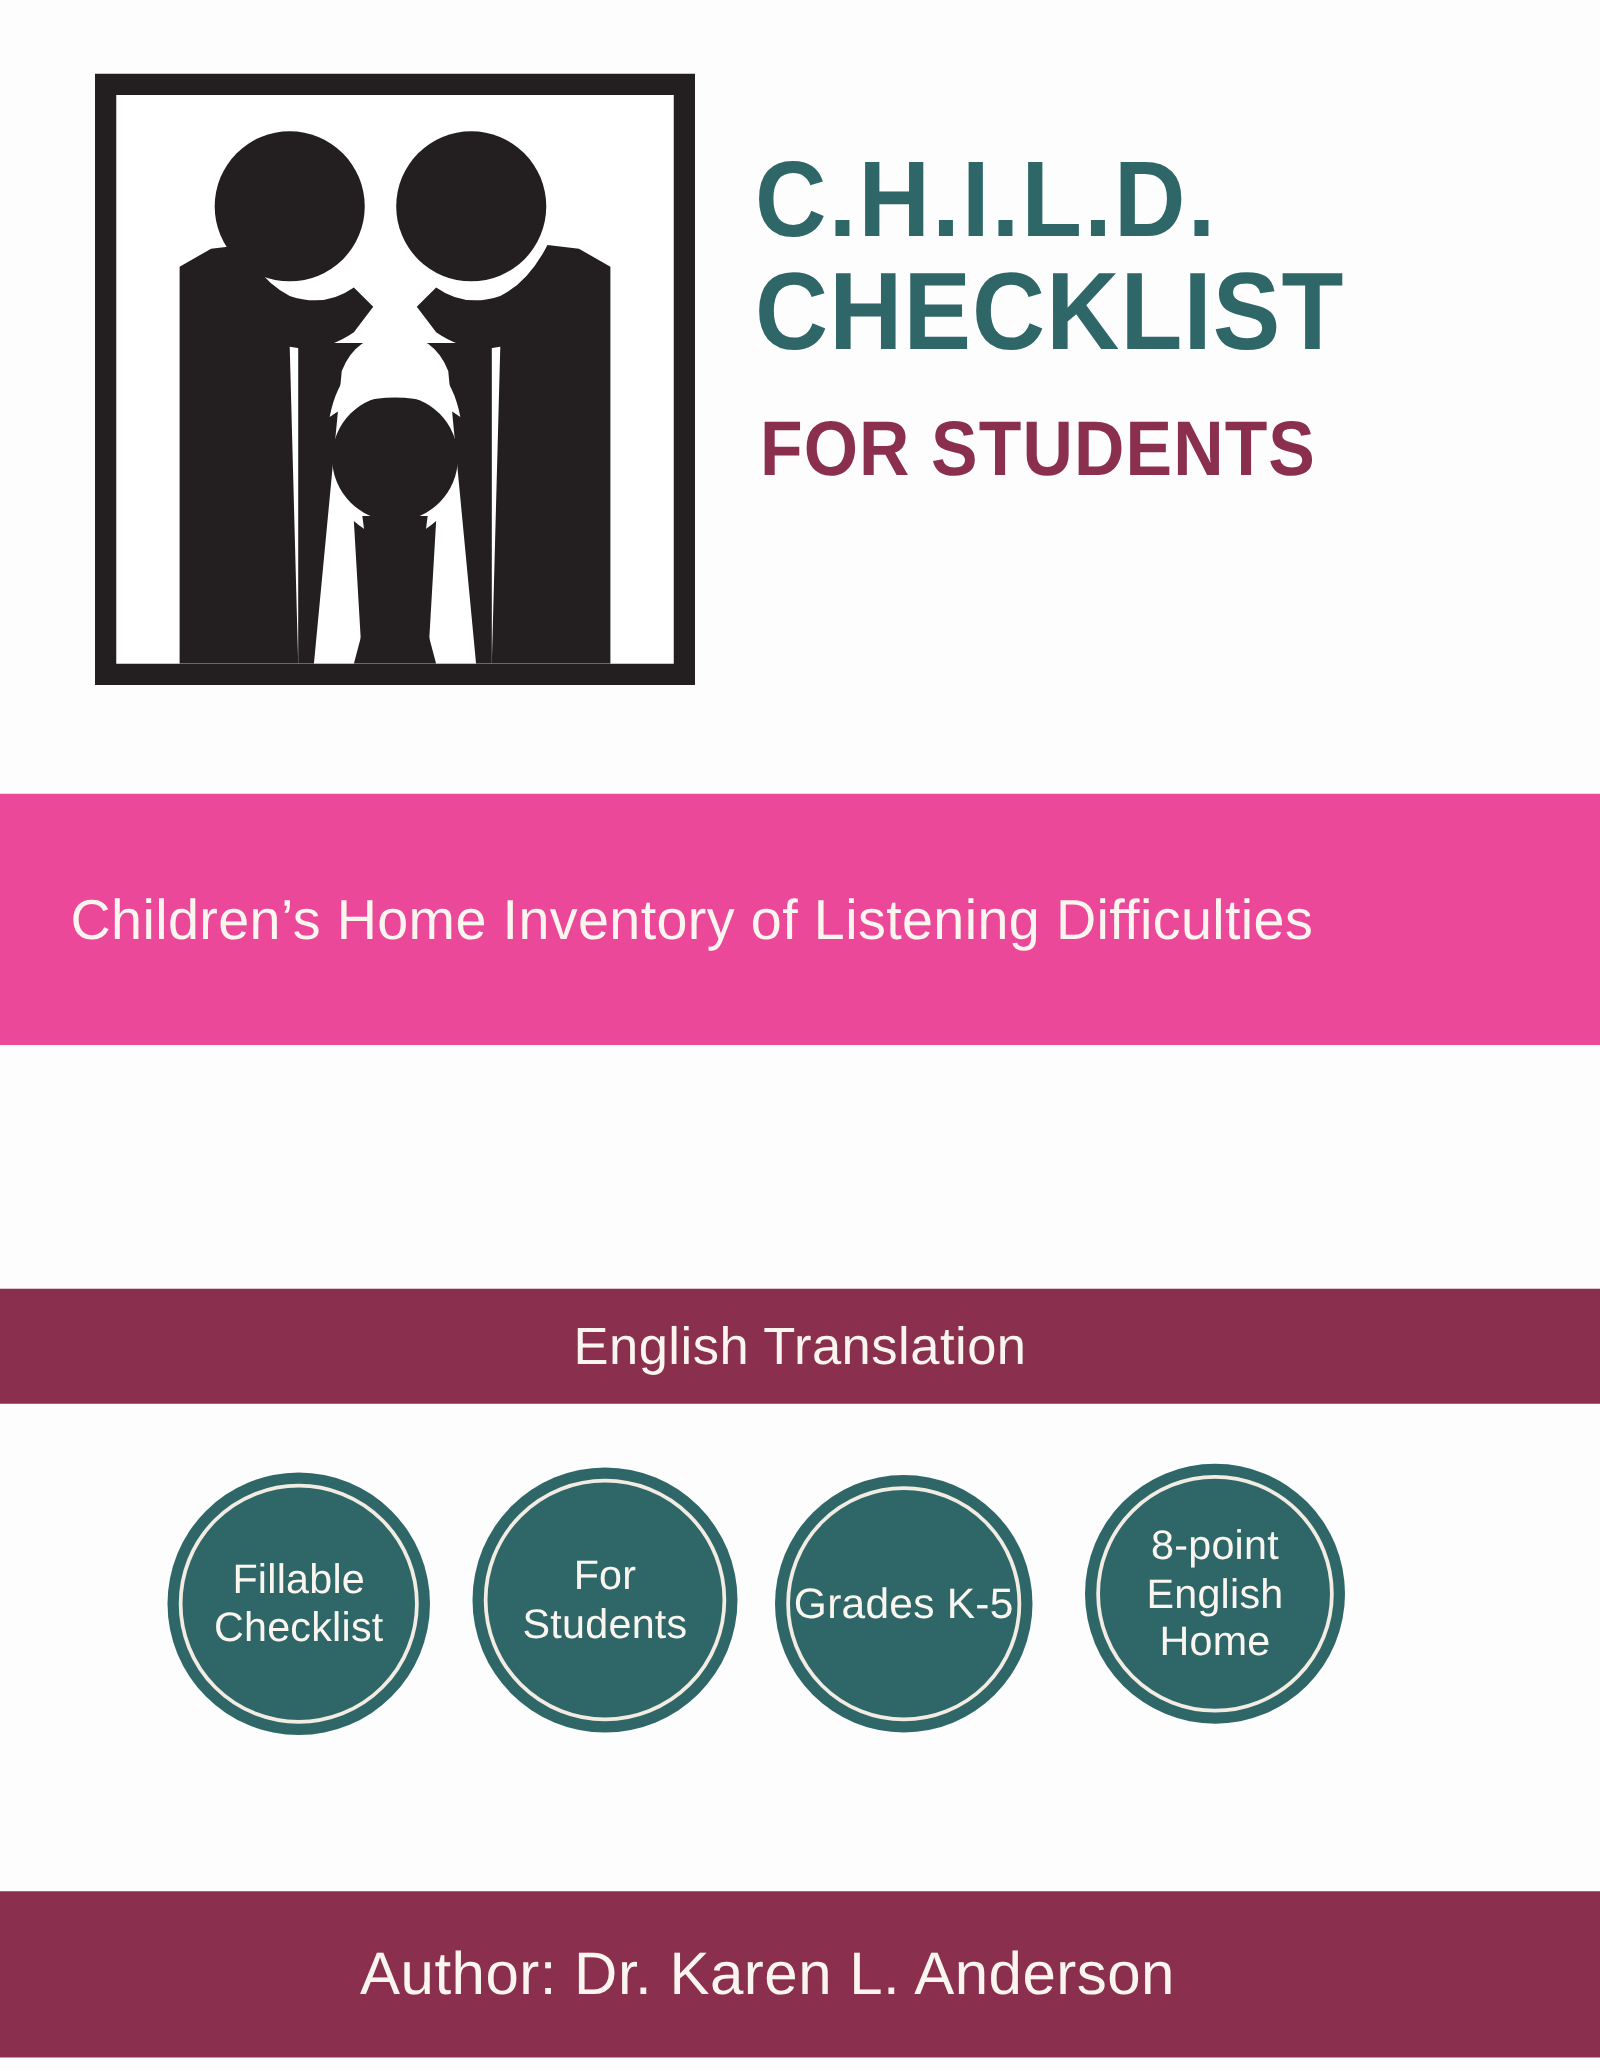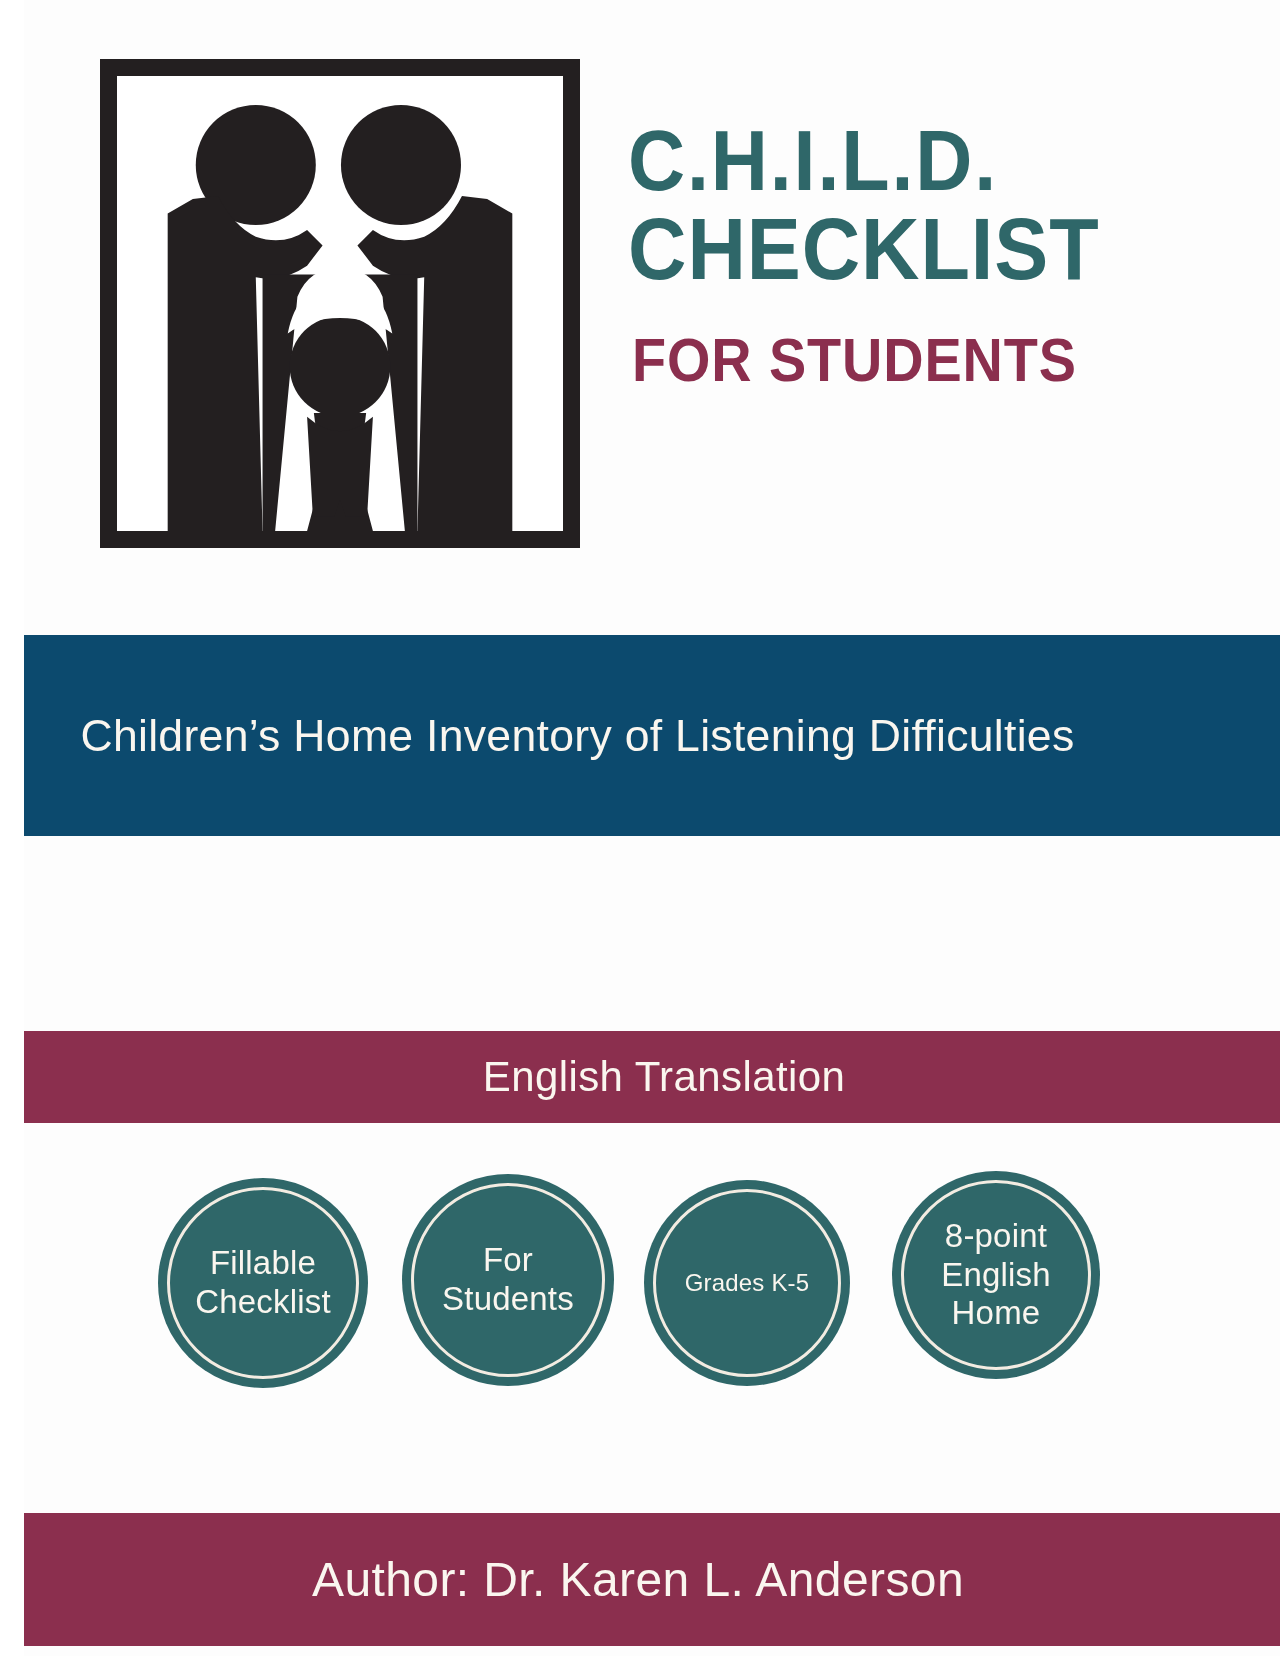--- a/index.html
+++ b/index.html
@@ -11,21 +11,20 @@
     height: 1656px;
     background: #ffffff;
     font-family: "Liberation Sans", sans-serif;
     position: relative;
     overflow: hidden;
   }
   .page {
     position: absolute;
     inset: 0;
     background: #fdfdfd;
-    margin-left: 24px;
   }
 
   
   .header {
     position: absolute;
     left: 0;
     top: 0;
     width: 1280px;
     height: 600px;
   }
@@ -84,21 +83,21 @@
     margin: 36px 0 0 4px;
   }
 
   
   .banner-teal {
     position: absolute;
     left: 0;
     top: 635px;
     width: 1280px;
     height: 201px;
-    background: #0c4a6e;
+    background: #ec4899;
     display: flex;
     align-items: center;
   }
   .banner-teal-text {
     color: #faf6ef;
     font-family: "Liberation Sans", sans-serif;
     font-size: 45px;
     font-weight: normal;
     letter-spacing: 0.3px;
     padding-left: 57px;
@@ -161,21 +160,21 @@
     z-index: 2;
     font-size: 33px;
     line-height: 1.18;
     font-weight: normal;
     letter-spacing: 0.2px;
     padding: 0 10px;
   }
   .badge-1 { left: 134px;  top: 4px;  width: 210px; height: 210px; }
   .badge-2 { left: 378px;  top: 0px;  width: 212px; height: 212px; }
   .badge-3 { left: 620px;  top: 6px;  width: 206px; height: 206px; }
-  .badge-3 .badge-label { font-size: 24px; }
+  .badge-3 .badge-label { font-size: 34px; }
   .badge-4 { left: 868px;  top: -3px; width: 208px; height: 208px; text-align: center; }
 
   
   .footer-maroon {
     position: absolute;
     left: 0;
     top: 1513px;
     width: 1280px;
     height: 133px;
     background: #8b2f4e;

